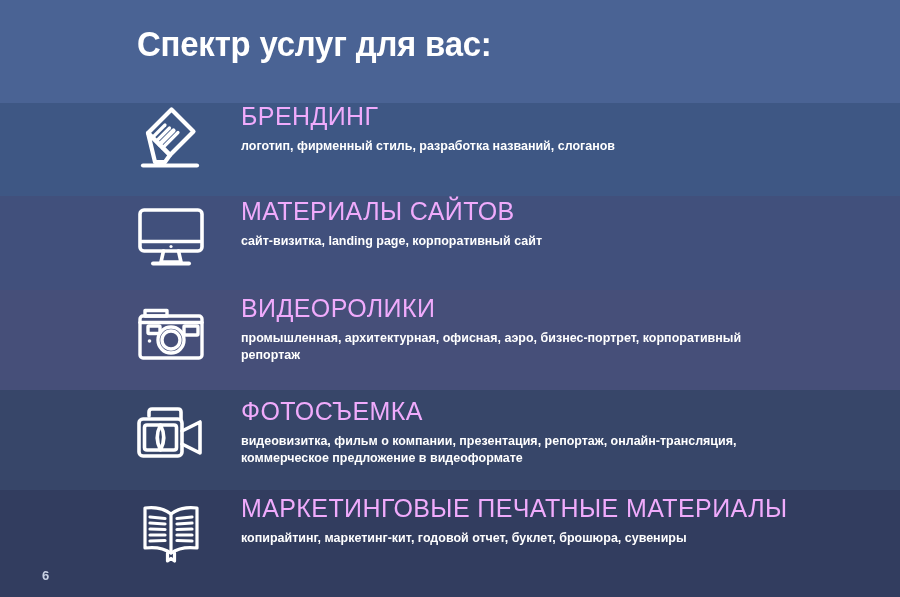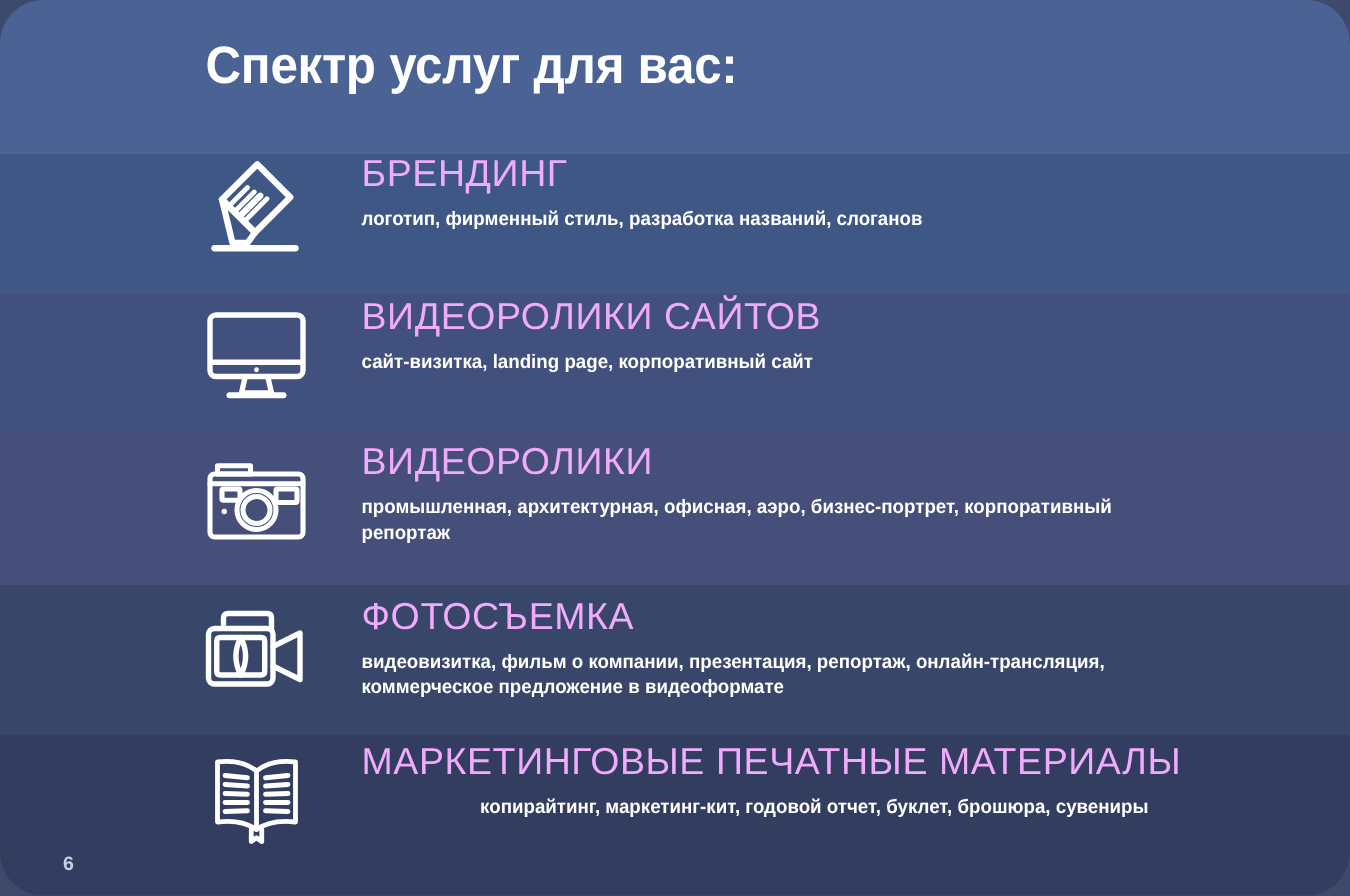--- a/index.html
+++ b/index.html
@@ -3,21 +3,21 @@
 <meta charset="utf-8">
 <title>Спектр услуг</title>
 <style>
   html,body{margin:0;padding:0;}
   body{
     width:900px;height:597px;overflow:hidden;
     background:#3d4a6b;
     font-family:"Liberation Sans", sans-serif;
     -webkit-font-smoothing:antialiased;
   }
-  .slide{position:relative;width:900px;height:597px;overflow:hidden;border-radius:29px;}
+  .slide{position:relative;width:900px;height:597px;overflow:hidden;}
 
   
   .band{position:absolute;left:0;width:900px;}
   .band-0{top:0;height:103px;background:#4a6394;}
   .band-1{top:103px;height:93px;background:#3e5784;}
   .band-2{top:196px;height:94px;background:#41507c;}
   .band-3{top:290px;height:100px;background:#464f79;}
   .band-4{top:390px;height:100px;background:#374669;}
   .band-5{top:490px;height:107px;background:#323d5f;}
 
@@ -63,21 +63,21 @@
   
   #row-1 .row-icon{left:128px;top:101px;}
   #row-1 .row-text{top:103px;}
   #row-2 .row-icon{left:128px;top:201px;}
   #row-2 .row-text{top:198px;}
   #row-3 .row-icon{left:128px;top:298px;}
   #row-3 .row-text{top:295px;}
   #row-4 .row-icon{left:128px;top:398px;}
   #row-4 .row-text{top:398px;}
   #row-5 .row-icon{left:128px;top:497px;}
-  #row-5 .row-text{top:495px;text-align:right;}
+  #row-5 .row-text{top:495px;}
 
   .page-number{
     position:absolute;left:42px;top:568px;
     color:#c9d2e4;font-size:13px;font-weight:bold;
   }
 </style>
 </head>
 <body>
 
 <div class="slide">
@@ -113,21 +113,21 @@
     <div class="row-icon">
       <svg width="70" height="60" viewBox="0 0 70 60" fill="none" stroke="#ffffff" stroke-width="3.6" stroke-linecap="round" stroke-linejoin="round">
         <rect x="4" y="3" width="62" height="41" rx="4"></rect>
         <path d="M6 34.5 L64 34.5"></path>
         <circle cx="35" cy="39.5" r="1.6" fill="#ffffff" stroke="none"></circle>
         <path d="M27.5 44 L25 55 L45 55 L42.5 44"></path>
         <path d="M17 56.5 L53 56.5" stroke-width="4"></path>
       </svg>
     </div>
     <div class="row-text">
-      <div class="row-heading">ВИДЕОРОЛИКИ САЙТОВ</div>
+      <div class="row-heading">МАТЕРИАЛЫ САЙТОВ</div>
       <div class="row-sub">сайт-визитка, landing page, корпоративный сайт</div>
     </div>
   </div>
 
   <div class="row" id="row-3">
     <div class="row-icon">
       <svg width="68" height="58" viewBox="0 0 68 58" fill="none" stroke="#ffffff" stroke-width="3.4" stroke-linecap="round" stroke-linejoin="round">
         <rect x="3" y="11" width="62" height="42" rx="3"></rect>
         <path d="M3 17.5 L65 17.5"></path>
         <path d="M8 5.5 L30 5.5 L30 11 L8 11 Z"></path>

